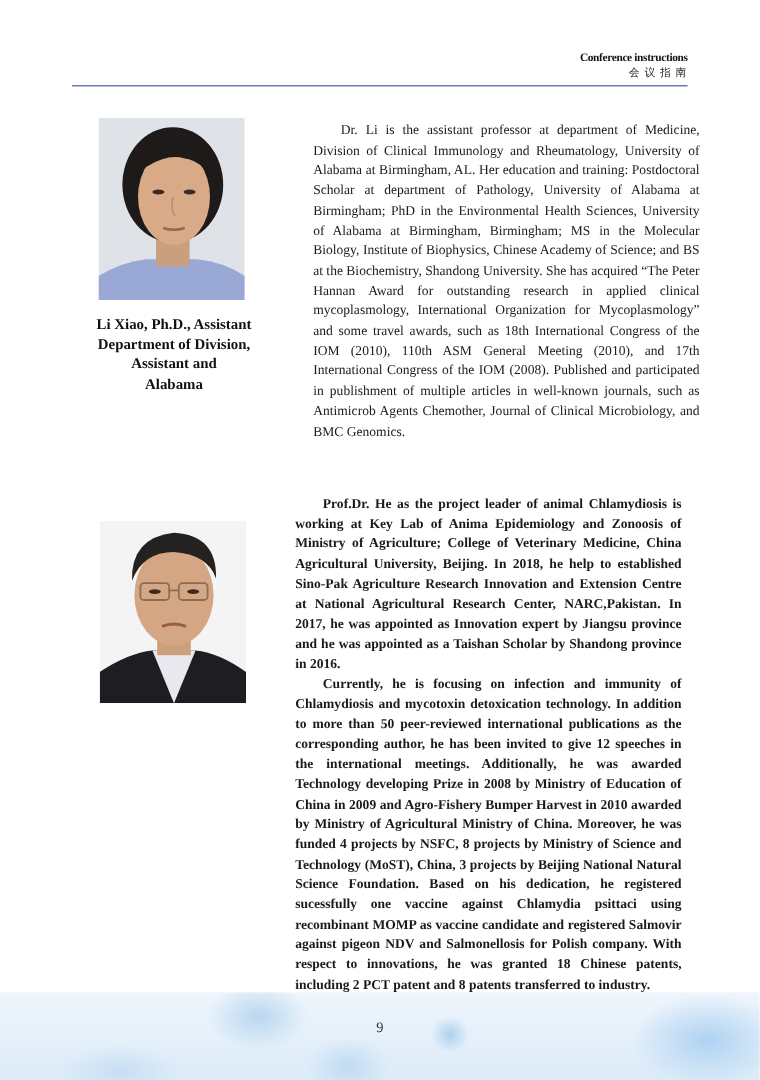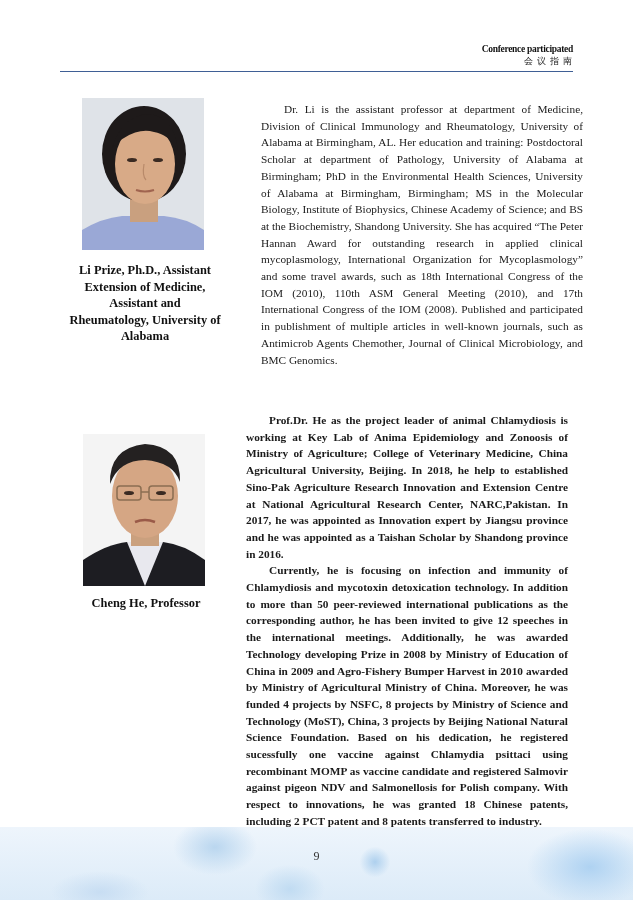--- a/index.html
+++ b/index.html
@@ -52,21 +52,21 @@
     .page-num {
       position: absolute; left: 0; width: 633px; top: 849px;
       text-align: center;
       font-family: "Liberation Serif", serif; font-size: 12px; color: #333;
     }
   </style>
 </head>
 <body>
 
 <div class="header">
-  <div class="en">Conference participated</div>
+  <div class="en">Conference instructions</div>
   <div class="zh">会议指南</div>
 </div>
 
 <div class="photo" style="left:82px; top:98px; width:122px; height:152px;">
   <svg width="122" height="152" viewBox="0 0 122 152">
     <rect width="122" height="152" fill="#dfe3e8"></rect>
 
     <path d="M0 152 L0 132 Q20 120 40 118 L82 118 Q104 120 122 132 L122 152 Z" fill="#9aa8d6"></path>
 
     <rect x="48" y="100" width="28" height="24" fill="#c9a07f"></rect>
@@ -79,24 +79,23 @@
 
     <ellipse cx="50" cy="62" rx="5" ry="2" fill="#3a2a22"></ellipse>
     <ellipse cx="76" cy="62" rx="5" ry="2" fill="#3a2a22"></ellipse>
 
     <path d="M62 66 Q60 78 64 82" stroke="#b88a6a" stroke-width="1.2" fill="none"></path>
     <path d="M54 92 Q63 95 72 92" stroke="#a0644f" stroke-width="2" fill="none"></path>
   </svg>
 </div>
 
 <div class="caption" style="left:60px; top:262px; width:170px;">
-  <div>Li Prize, Ph.D., Assistant</div>
-  <div>Extension of Medicine,</div>
+  <div>Li Xiao, Ph.D., Assistant</div>
+  <div>Department of Division,</div>
   <div>Assistant and</div>
-  <div>Rheumatology, University of</div>
   <div>Alabama</div>
 </div>
 
 <div class="bio" style="left:261px; top:101px; width:322px;">
   <p>Dr. Li is the assistant professor at department of Medicine, Division of Clinical Immunology and Rheumatology, University of Alabama at Birmingham, AL. Her education and training: Postdoctoral Scholar at department of Pathology, University of Alabama at Birmingham; PhD in the Environmental Health Sciences, University of Alabama at Birmingham, Birmingham; MS in the Molecular Biology, Institute of Biophysics, Chinese Academy of Science; and BS at the Biochemistry, Shandong University. She has acquired “The Peter Hannan Award for outstanding research in applied clinical mycoplasmology, International Organization for Mycoplasmology” and some travel awards, such as 18th International Congress of the IOM (2010), 110th ASM General Meeting (2010), and 17th International Congress of the IOM (2008). Published and participated in publishment of multiple articles in well-known journals, such as Antimicrob Agents Chemother, Journal of Clinical Microbiology, and BMC Genomics.</p>
 </div>
 
 <div class="photo" style="left:83px; top:434px; width:122px; height:152px;">
   <svg width="122" height="152" viewBox="0 0 122 152">
     <rect width="122" height="152" fill="#f4f4f4"></rect>
@@ -115,21 +114,20 @@
     <rect x="66" y="52" width="24" height="14" rx="3" fill="none" stroke="#8b6e52" stroke-width="1.5"></rect>
     <line x1="58" y1="58" x2="66" y2="58" stroke="#8b6e52" stroke-width="1.5"></line>
     <ellipse cx="46" cy="59" rx="5" ry="2" fill="#3a2a22"></ellipse>
     <ellipse cx="78" cy="59" rx="5" ry="2" fill="#3a2a22"></ellipse>
 
     <path d="M52 88 Q62 84 72 88" stroke="#9a5a48" stroke-width="2.5" fill="none"></path>
   </svg>
 </div>
 
 <div class="caption" style="left:56px; top:595px; width:180px;">
-  <div>Cheng He, Professor</div>
 </div>
 
 <div class="bio" style="left:246px; top:412px; width:322px;font-weight:bold;">
   <p>Prof.Dr. He as the project leader of animal Chlamydiosis is working at Key Lab of Anima Epidemiology and Zonoosis of Ministry of Agriculture; College of Veterinary Medicine, China Agricultural University, Beijing. In 2018, he help to established Sino-Pak Agriculture Research Innovation and Extension Centre at National Agricultural Research Center, NARC,Pakistan. In 2017, he was appointed as  Innovation expert by Jiangsu province and he was appointed as a Taishan Scholar by Shandong province in 2016.</p>
   <p>Currently, he is focusing on infection and immunity of Chlamydiosis and mycotoxin detoxication technology. In addition to more than 50 peer-reviewed international publications as the corresponding author, he has been invited to give 12 speeches in the international meetings. Additionally, he was awarded Technology developing Prize in 2008 by Ministry of Education of China in 2009 and Agro-Fishery Bumper Harvest in 2010 awarded by Ministry of Agricultural Ministry of China. Moreover, he was funded 4 projects by NSFC, 8 projects by Ministry of Science and Technology (MoST), China, 3 projects by Beijing National Natural Science Foundation. Based on his dedication, he registered sucessfully one vaccine against Chlamydia psittaci using recombinant MOMP as vaccine candidate and registered Salmovir against pigeon NDV and Salmonellosis for Polish company. With respect to innovations, he was granted 18 Chinese patents, including 2 PCT patent and 8 patents transferred to industry.</p>
 </div>
 
 <div class="footer"></div>
 <div class="page-num">9</div>
 

